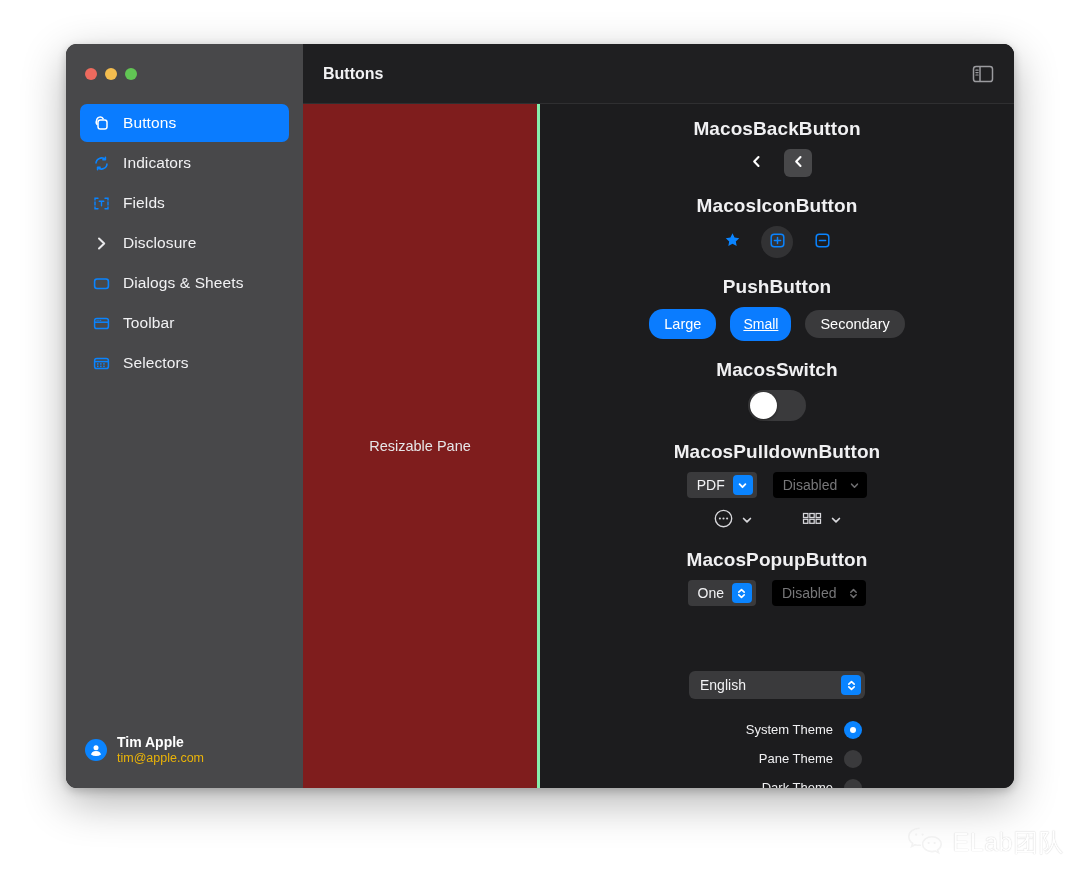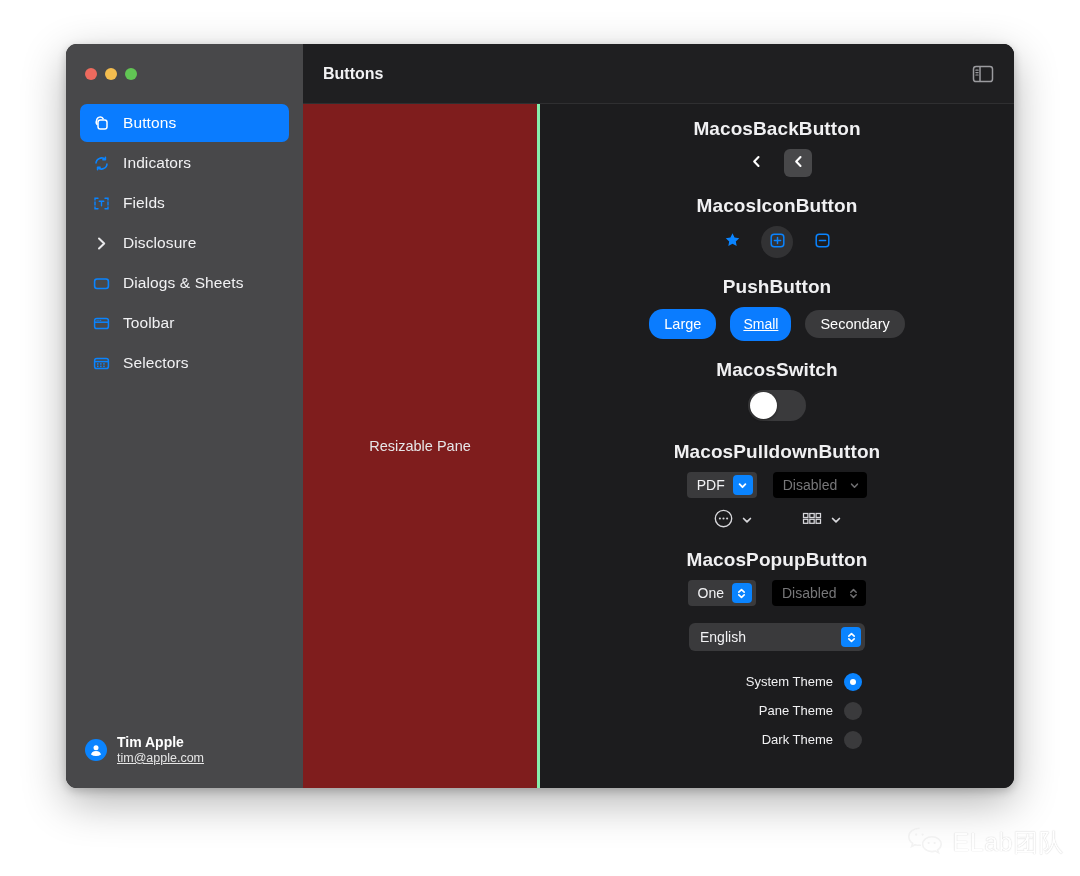--- a/index.html
+++ b/index.html
@@ -106,21 +106,21 @@
     height: 22px;
     flex: 0 0 22px;
     border-radius: 50%;
     background: #0a84ff;
     display: flex;
     align-items: center;
     justify-content: center;
   }
   #user-text { display: flex; flex-direction: column; line-height: 1.22; }
   #user-name { font-size: 14px; font-weight: bold; color: #ffffff; }
-  #user-mail { font-size: 12.5px; color: #e5e5e5; text-decoration: underline; }
+  #user-mail { font-size: 12.5px; color: #eab308; }
 
   
   #right {
     flex: 1;
     display: flex;
     flex-direction: column;
     background: #1c1c1e;
     min-width: 0;
   }
   #toolbar {
@@ -626,21 +626,21 @@
             <div class="pd disabled">
               <span class="pd-label">Disabled</span>
               <span class="pd-chev-plain">
                 <svg width="11" height="13" viewBox="0 0 11 13" fill="none" stroke="currentColor" stroke-width="1.5" stroke-linecap="round" stroke-linejoin="round">
                   <path d="M2.8 5.2l2.7-2.6 2.7 2.6"></path>
                   <path d="M2.8 7.8l2.7 2.6 2.7-2.6"></path>
                 </svg>
               </span>
             </div>
           </div>
-          <div class="row" style="margin-bottom:16px;">
+          <div class="row" style="margin-bottom:16px;margin-top:48px;">
             <div class="pop-wide">
               <span class="pd-label">English</span>
               <span class="pd-chev-box">
                 <svg width="11" height="13" viewBox="0 0 11 13" fill="none" stroke="currentColor" stroke-width="1.6" stroke-linecap="round" stroke-linejoin="round">
                   <path d="M2.8 5.2l2.7-2.6 2.7 2.6"></path>
                   <path d="M2.8 7.8l2.7 2.6 2.7-2.6"></path>
                 </svg>
               </span>
             </div>
           </div>

